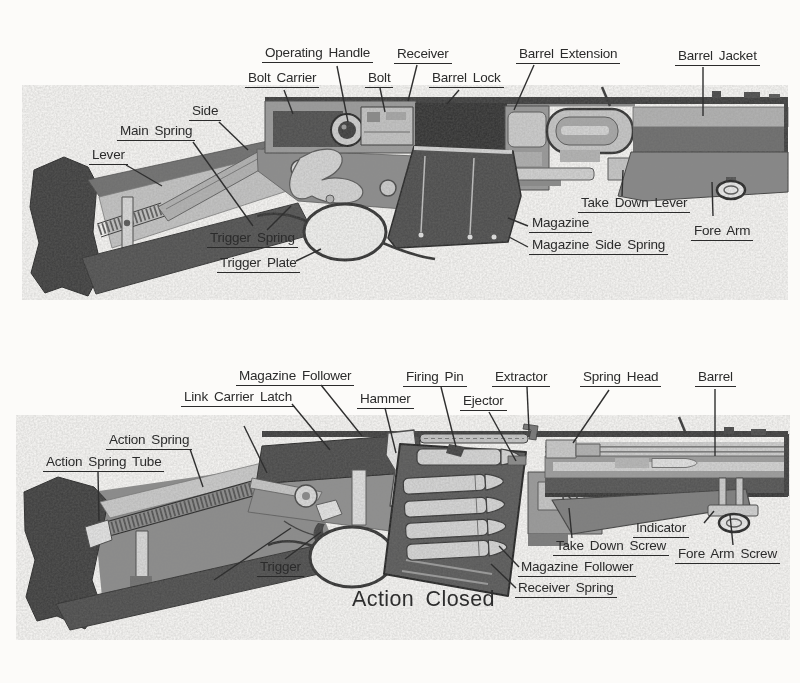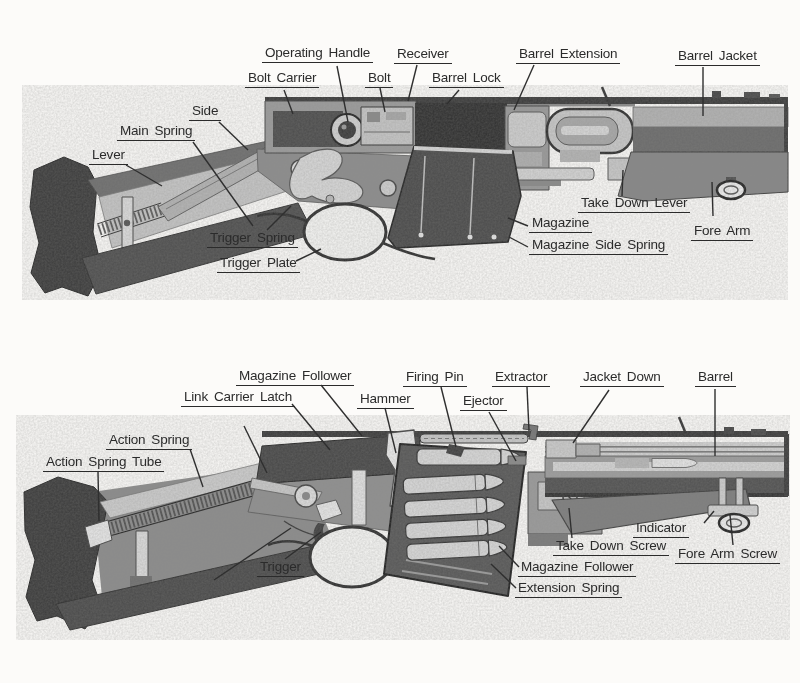--- a/index.html
+++ b/index.html
@@ -261,22 +261,23 @@
 <div class="lbl" style="left:529px;top:238px">Magazine Side Spring</div>
 
 <div class="lbl" style="left:236px;top:369px">Magazine Follower</div>
 <div class="lbl" style="left:181px;top:390px">Link Carrier Latch</div>
 <div class="lbl" style="left:106px;top:433px">Action Spring</div>
 <div class="lbl" style="left:43px;top:455px">Action Spring Tube</div>
 <div class="lbl" style="left:357px;top:392px">Hammer</div>
 <div class="lbl" style="left:403px;top:370px">Firing Pin</div>
 <div class="lbl" style="left:460px;top:394px">Ejector</div>
 <div class="lbl" style="left:492px;top:370px">Extractor</div>
-<div class="lbl" style="left:580px;top:370px">Jacket Down</div>
+<div class="lbl" style="left:580px;top:370px">Spring Head</div>
 <div class="lbl" style="left:695px;top:370px">Barrel</div>
 <div class="lbl" style="left:257px;top:560px">Trigger</div>
 <div class="lbl" style="left:553px;top:539px">Take Down Screw</div>
 <div class="lbl" style="left:518px;top:560px">Magazine Follower</div>
-<div class="lbl" style="left:515px;top:581px">Extension Spring</div>
+<div class="lbl" style="left:515px;top:581px">Receiver Spring</div>
 <div class="lbl" style="left:633px;top:521px">Indicator</div>
 <div class="lbl" style="left:675px;top:547px">Fore Arm Screw</div>
+<div class="cap" style="left:352px;top:587px">Action Closed</div>
 
 </div>
 
 </body></html>

